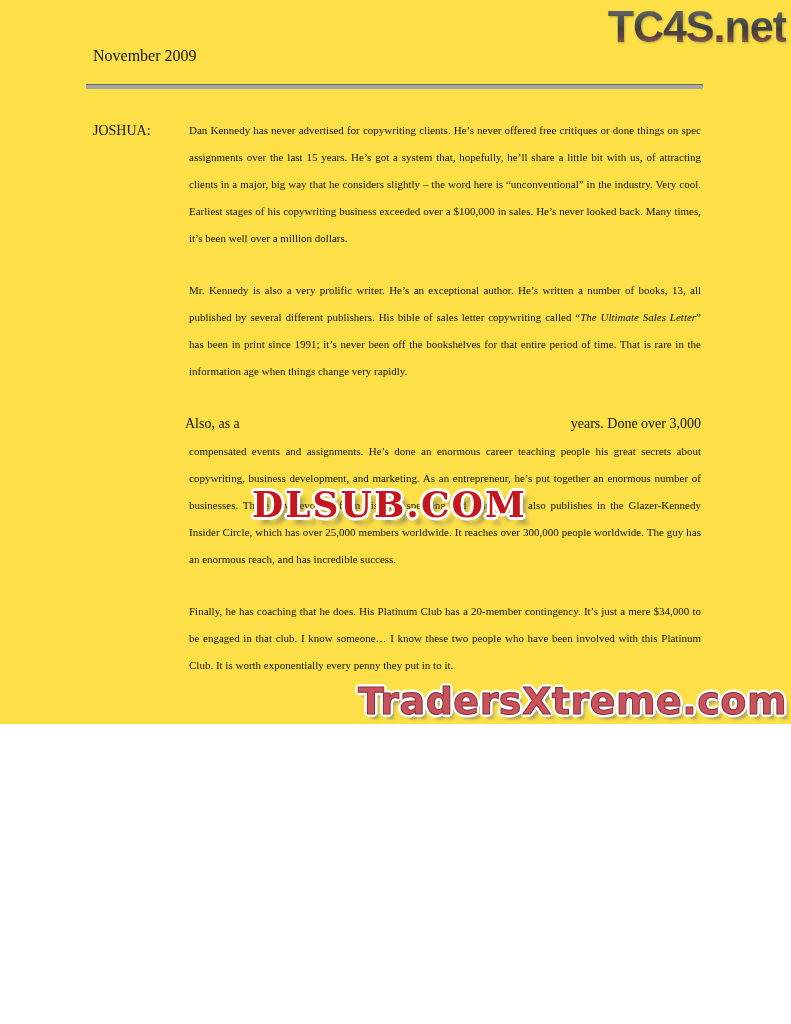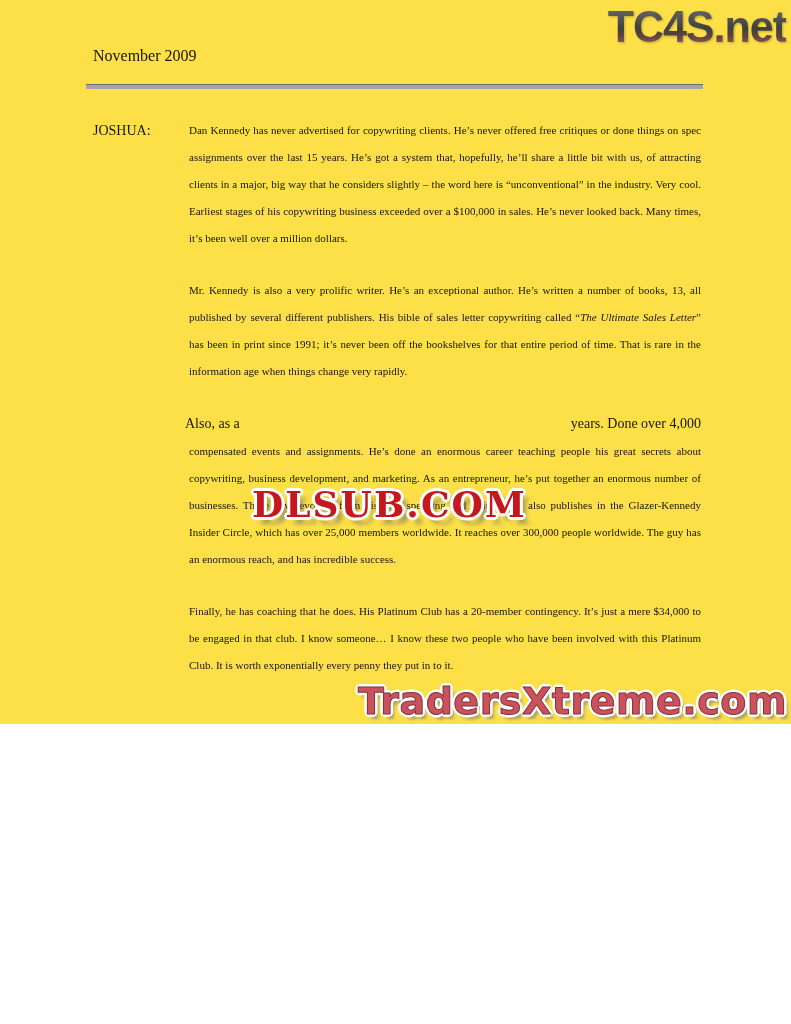--- a/index.html
+++ b/index.html
@@ -147,21 +147,21 @@
   <div class="transcript">
     <div class="speaker-col">JOSHUA:</div>
     <div class="text-col">
 
       <p>Dan Kennedy has never advertised for copywriting clients. He’s never offered free critiques or done things on spec assignments over the last 15 years. He’s got a system that, hopefully, he’ll share a little bit with us, of attracting clients in a major, big way that he considers slightly – the word here is “unconventional” in the industry. Very cool. Earliest stages of his copywriting business exceeded over a $100,000 in sales. He’s never looked back. Many times, it’s been well over a million dollars.</p>
 
       <p><span>Mr. Kennedy is also a very prolific writer. He’s an exceptional author. He’s written a number of books, 13, all published by several different publishers. His bible of sales letter copywriting called “</span><i>The Ultimate Sales Letter</i><span>” has been in print since 1991; it’s never been off the bookshelves for that entire period of time. That is rare in the information age when things change very rapidly.</span></p>
 
       <div class="p3-line1">
         <span>Also, as a</span>
-        <span>years. Done over 4,000</span>
+        <span>years. Done over 3,000</span>
       </div>
       <p class="p3-rest">compensated events and assignments. He’s done an enormous career teaching people his great secrets about copywriting, business development, and marketing. As an entrepreneur, he’s put together an enormous number of businesses. These have evolved from his own speaking and writing. He also publishes in the Glazer-Kennedy Insider Circle, which has over 25,000 members worldwide. It reaches over 300,000 people worldwide. The guy has an enormous reach, and has incredible success.</p>
 
       <p>Finally, he has coaching that he does. His Platinum Club has a 20-member contingency. It’s just a mere $34,000 to be engaged in that club. I know someone… I know these two people who have been involved with this Platinum Club. It is worth exponentially every penny they put in to it.</p>
     </div>
   </div>
 
   <div class="dlsub-watermark">DLSUB.COM</div>
 
   <div class="page-number">Page 1 of 48</div>

